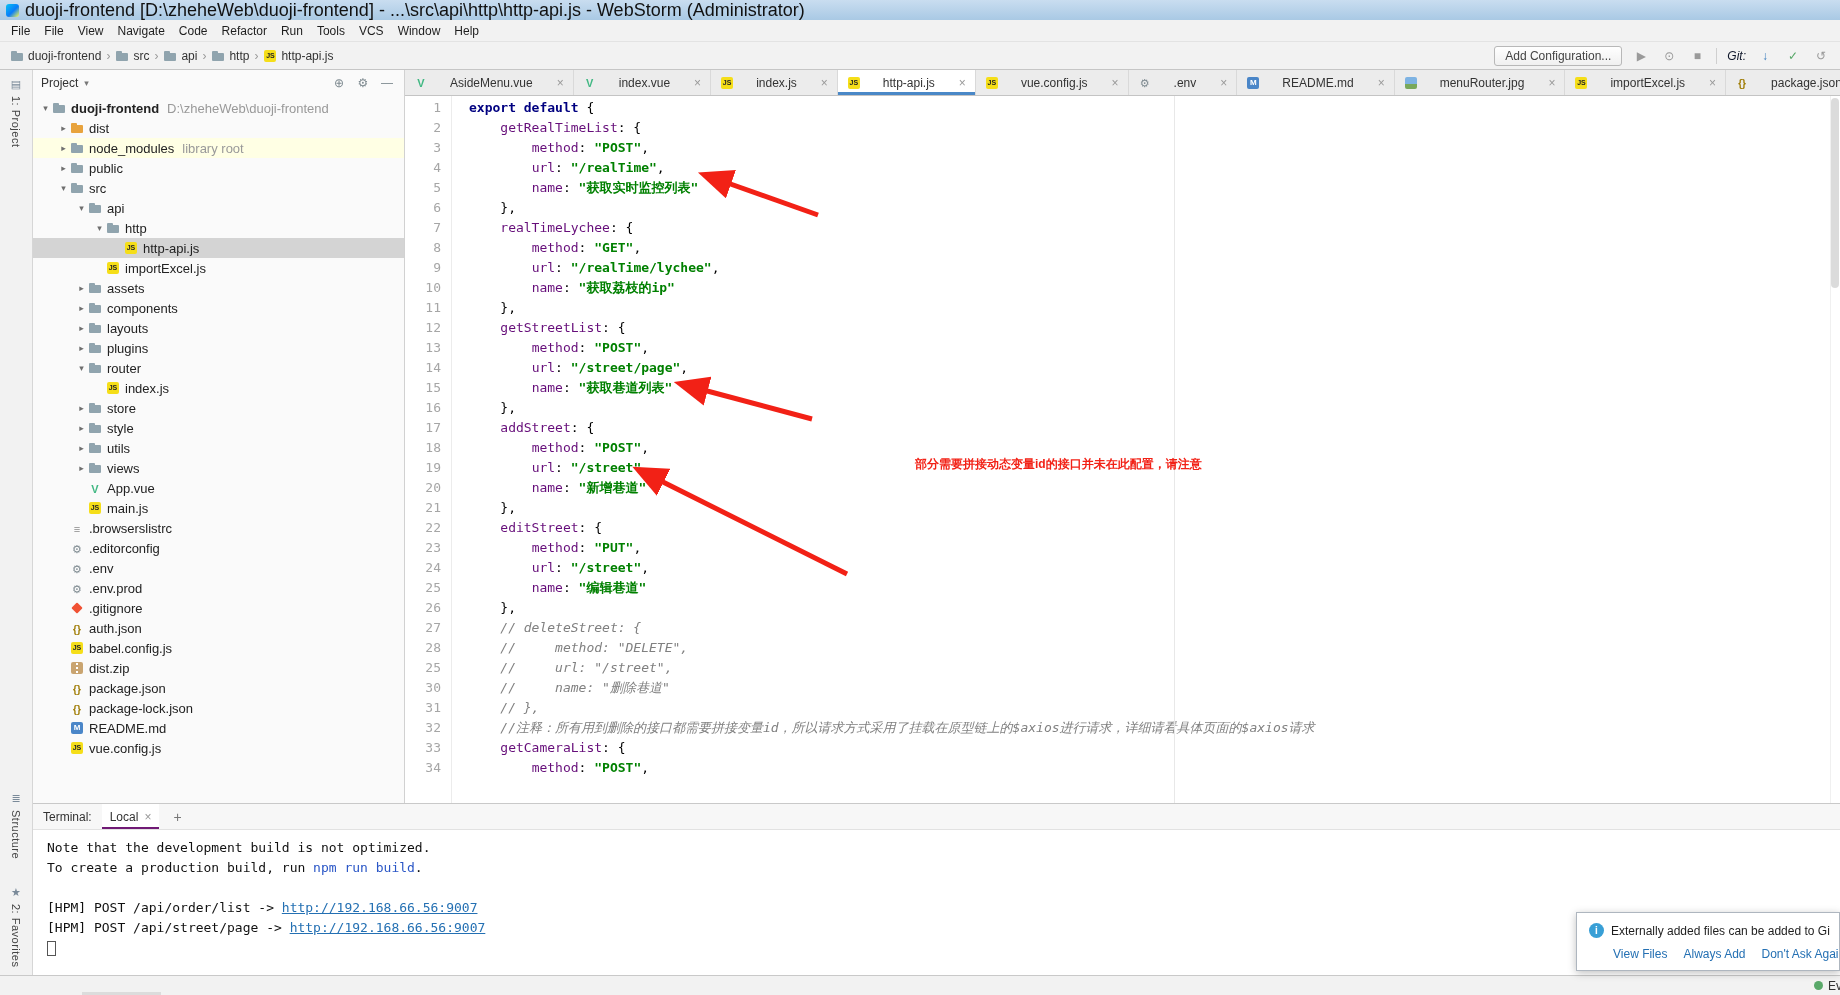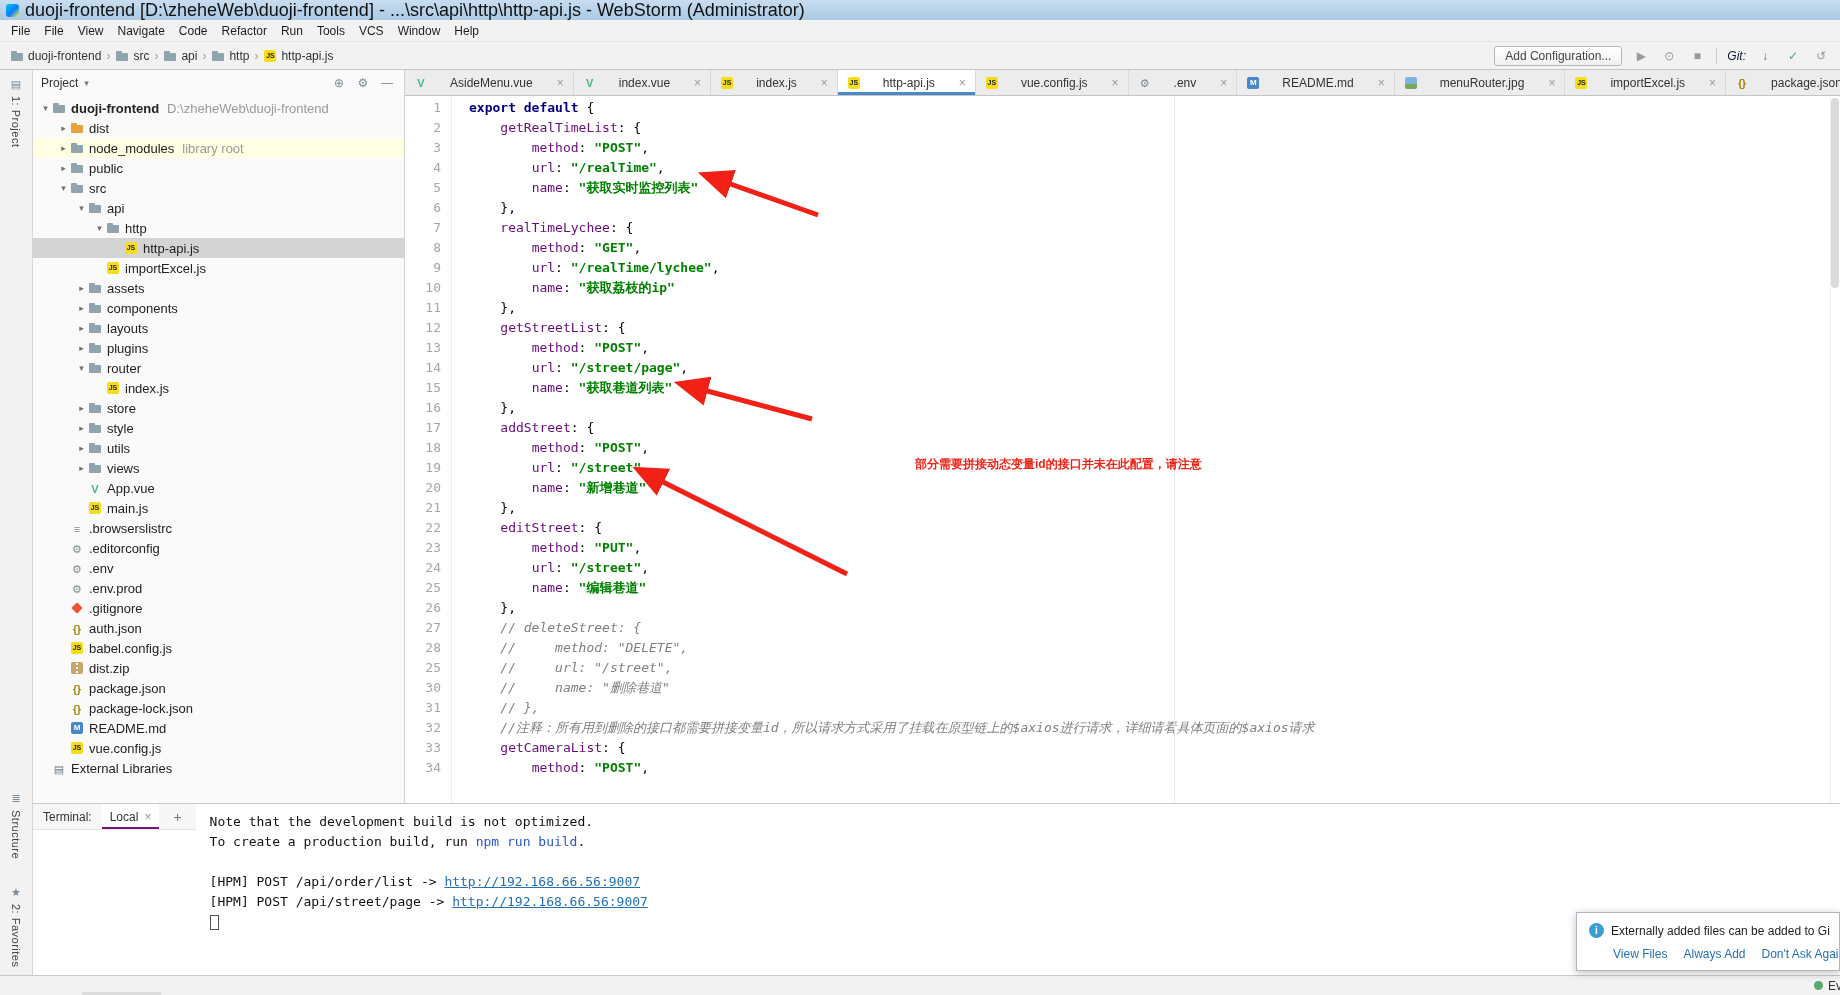--- a/index.html
+++ b/index.html
@@ -82,21 +82,21 @@
   .tok-p{color:#660E7A;}
   .tok-s{color:#008000;font-weight:bold;}
   .tok-c{color:#808080;font-style:italic;}
   .margin-guide{position:absolute;top:0;bottom:0;left:769px;width:1px;background:#e8e8e8;}
   .annotation-arrows{position:absolute;inset:0;pointer-events:none;z-index:5;}
   .annotation-note{position:absolute;left:510px;top:360px;font-size:12px;font-weight:bold;color:#F22116;z-index:6;white-space:nowrap;font-family:"Liberation Sans",sans-serif;}
   .editor-scrollbar{position:absolute;right:0;top:0;bottom:0;width:10px;border-left:1px solid #f0f0f0;}
   .editor-scrollbar .thumb{position:absolute;top:2px;right:1px;width:8px;height:190px;background:rgba(0,0,0,.14);border-radius:4px;}
 
   
-  .terminal-section{height:172px;flex:0 0 172px;display:flex;flex-direction:row;border-top:1px solid #c9c9c9;background:#fff;}
+  .terminal-section{height:172px;flex:0 0 172px;display:flex;flex-direction:column;border-top:1px solid #c9c9c9;background:#fff;}
   .terminal-header{height:26px;flex:0 0 26px;background:#f7f7f7;border-bottom:1px solid #e2e2e2;display:flex;align-items:center;gap:10px;padding:0 10px;color:#333;}
   .term-tab{display:flex;align-items:flex-end;gap:6px;background:#fff;border-bottom:2px solid #701a75;padding:3px 8px;height:100%;}
   .term-tab .x{color:#999;}
   .term-plus{color:#777;font-size:14px;padding:0 4px;}
   .terminal-output{flex:1;padding:8px 0 0 14px;font:13px/20px "DejaVu Sans Mono",monospace;color:#111;overflow:hidden;}
   .term-line{height:20px;white-space:pre;}
   .term-cmd{color:#2A56C6;}
   .term-link{color:#2470B3;text-decoration:underline;cursor:pointer;}
   .term-cursor{display:inline-block;width:9px;height:15px;border:1px solid #555;vertical-align:middle;}
 
@@ -372,25 +372,20 @@
             </div>
             <div class="tree-row" style="padding-left:24px">
               <span class="tree-arrow"></span>
               <span class="ficon fi-md"></span>
               <span class="tree-label">README.md</span>
             </div>
             <div class="tree-row" style="padding-left:24px">
               <span class="tree-arrow"></span>
               <span class="ficon fi-js"></span>
               <span class="tree-label">vue.config.js</span>
-            </div>
-            <div class="tree-row" style="padding-left:6px">
-              <span class="tree-arrow"></span>
-              <span class="ficon fi-lib"></span>
-              <span class="tree-label">External Libraries</span>
             </div>
           </div>
       </div>
 
       <div class="editor-pane">
         <div class="tabbar">
             <div class="tab">
               <span class="ficon fi-vue"></span>
               <span>AsideMenu.vue</span>
               <span class="tab-close">×</span>

